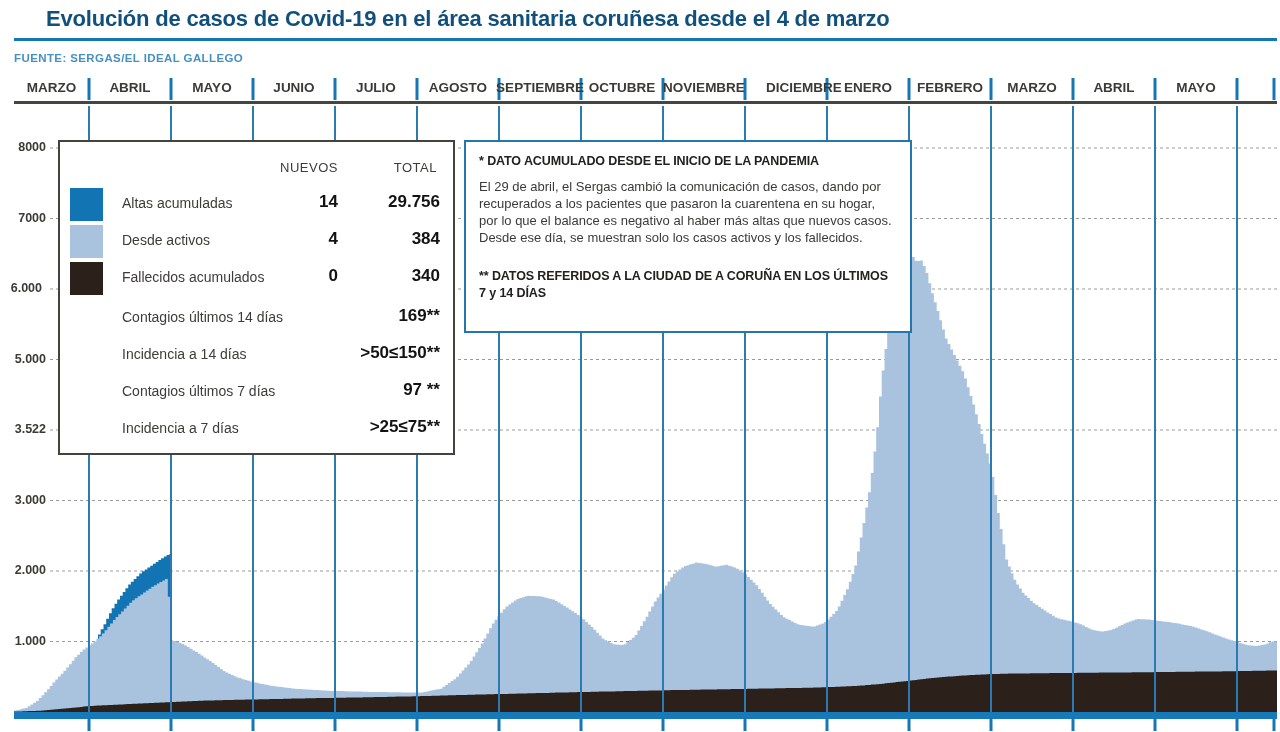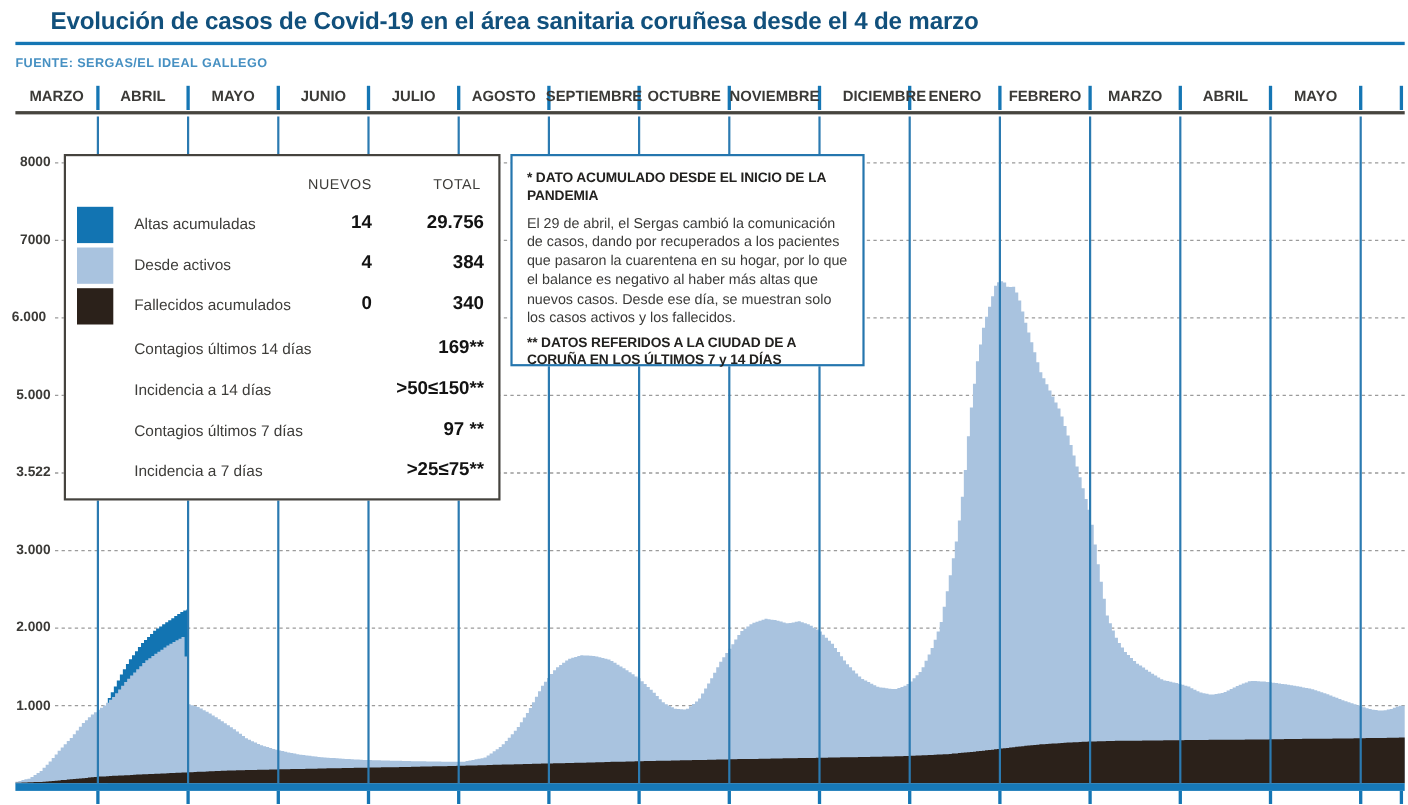--- a/index.html
+++ b/index.html
@@ -7,33 +7,33 @@
   #stage{position:relative;width:1280px;height:732px;background:#fff;}
   #chart-svg{position:absolute;left:0;top:0;z-index:1;}
   .page-title{position:absolute;left:14px;top:6px;font-size:22px;font-weight:bold;color:#11507c;letter-spacing:-0.2px;z-index:3;margin-left:32px;}
   .title-rule{position:absolute;left:14px;top:38px;width:1263px;height:3px;background:#1576b4;z-index:3;}
   .source-line{position:absolute;left:14px;top:52px;font-size:11.5px;font-weight:bold;color:#4690c2;letter-spacing:0.4px;z-index:3;}
   .month-label{position:absolute;top:80px;transform:translateX(-50%);font-size:13.5px;font-weight:bold;color:#3b3a37;white-space:nowrap;z-index:3;}
   .month-rule{position:absolute;left:14px;top:101px;width:1263px;height:3px;background:#47453f;z-index:3;}
   .ylabel{position:absolute;width:42px;text-align:right;font-size:12.5px;font-weight:bold;color:#3b3a37;z-index:3;}
   .panel{position:absolute;background:#fff;z-index:5;box-sizing:border-box;}
   #legend-box{left:58px;top:140px;width:397px;height:315px;border:2px solid #45433e;}
-  #note-box{left:464px;top:140px;width:322px;height:193px;border:2px solid #2576ae;padding:11px 13px;}
+  #note-box{left:464px;top:140px;width:448px;height:193px;border:2px solid #2576ae;padding:11px 13px;}
   .leg-head{position:absolute;top:18px;font-size:13px;color:#3d3c39;letter-spacing:0.5px;}
   .leg-head.nuevos{right:115px;}
   .leg-head.total{right:16px;}
   .leg-row{position:absolute;left:0;width:100%;height:37px;}
   .leg-swatch{position:absolute;left:10px;top:2px;width:33px;height:33px;}
   .leg-label{position:absolute;left:62px;top:9px;font-size:14px;color:#3d3c39;}
   .leg-val{position:absolute;top:6px;font-size:17px;font-weight:bold;color:#131313;white-space:nowrap;}
   .leg-val.nuevos{right:115px;}
   .leg-val.total{right:13px;}
   .note-strong{font-size:12.5px;font-weight:bold;color:#22211f;letter-spacing:-0.1px;line-height:1.32;}
   .note-para{margin-top:8px;font-size:13px;color:#3a3a38;line-height:1.32;}
-  .note-foot{margin-top:6px;font-size:12.5px;font-weight:bold;color:#22211f;letter-spacing:-0.1px;line-height:1.32;}
+  .note-foot{margin-top:22px;font-size:12.5px;font-weight:bold;color:#22211f;letter-spacing:-0.1px;line-height:1.32;}
 </style>
 </head>
 <body>
 
 <div id="stage">
   <svg id="chart-svg" width="1280" height="732" viewBox="0 0 1280 732">
       <line x1="50" y1="641.5" x2="1277" y2="641.5" stroke="#9b9b9b" stroke-width="1.2" stroke-dasharray="3 3"></line>
       <line x1="50" y1="571.0" x2="1277" y2="571.0" stroke="#9b9b9b" stroke-width="1.2" stroke-dasharray="3 3"></line>
       <line x1="50" y1="500.5" x2="1277" y2="500.5" stroke="#9b9b9b" stroke-width="1.2" stroke-dasharray="3 3"></line>
       <line x1="50" y1="430.0" x2="1277" y2="430.0" stroke="#9b9b9b" stroke-width="1.2" stroke-dasharray="3 3"></line>

